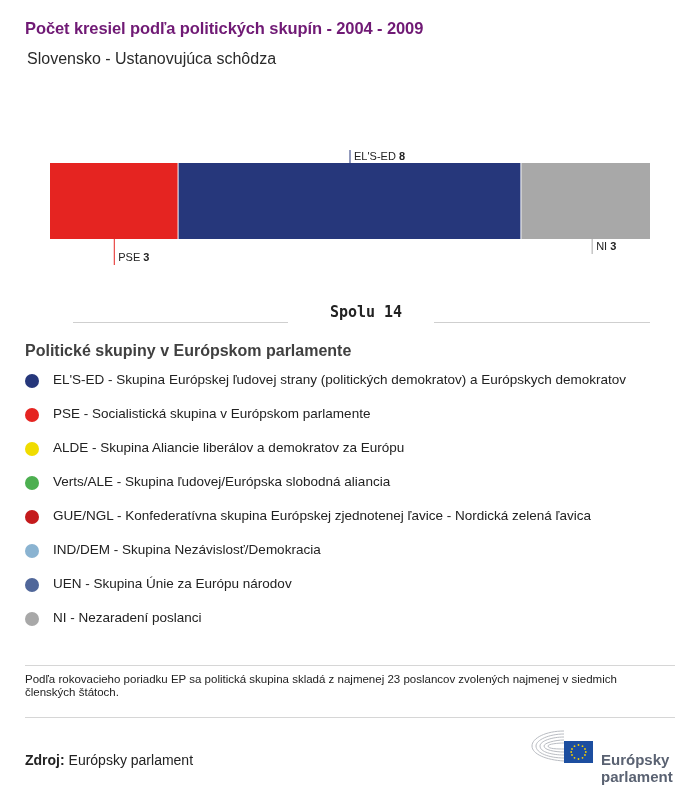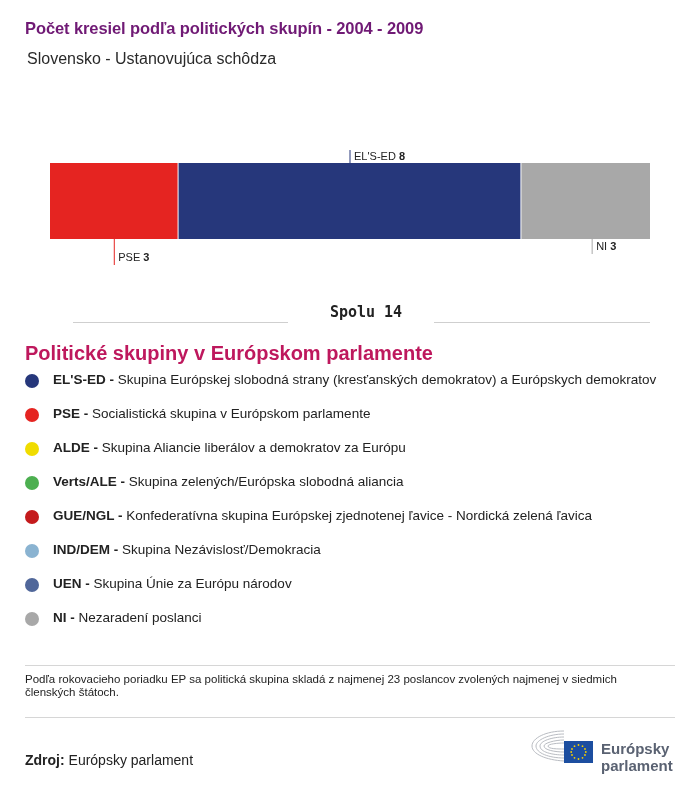--- a/index.html
+++ b/index.html
@@ -6,32 +6,32 @@
   body { width: 700px; height: 786px; position: relative; overflow: hidden;
          font-family: "Liberation Sans", "DejaVu Sans", sans-serif; color: #1f1f1f; }
   .title { position: absolute; left: 25px; top: 19px; font-size: 16.5px; font-weight: bold; color: #701a75; letter-spacing: -0.1px; }
   .subtitle { position: absolute; left: 27px; top: 50px; font-size: 16px; color: #2a2a2a; text-align: right; }
   #chart { position: absolute; left: 0; top: 140px; width: 700px; height: 140px; }
   #chart text { font-family: "Liberation Sans", "DejaVu Sans", sans-serif; font-size: 11px; fill: #222; }
   .total-wrap { position: absolute; left: 16px; top: 300px; width: 700px; height: 45px; }
   .total-line { position: absolute; top: 22px; height: 1px; background: #cfcfcf; }
   .total-text { position: absolute; left: 275px; width: 150px; top: 2px; text-align: center;
                 font-family: "DejaVu Sans Mono", "Liberation Mono", monospace; font-weight: bold; font-size: 15px; line-height: 20px; color: #222; }
-  .legend-title { position: absolute; left: 25px; top: 342px; font-size: 20px; font-weight: bold; color: #be185d; }
+  .legend-title { position: absolute; left: 25px; top: 342px; font-size: 16px; font-weight: bold; color: #404040; }
   .legend { position: absolute; left: 25px; top: 370px; }
   .legend-item { position: absolute; left: 0; height: 20px; white-space: nowrap; font-size: 13.5px; color: #222; }
   .legend-item .dot { position: absolute; left: 0; top: 4px; width: 14px; height: 14px; border-radius: 50%; }
   .legend-item .txt { position: absolute; left: 28px; top: 2px; }
-  .legend-item .abbr { font-weight: bold; }
+  .legend-item .abbr { font-weight: normal; }
   .hr { position: absolute; left: 25px; width: 650px; height: 1px; background: #d6d6d6; }
   .note { position: absolute; left: 25px; top: 673px; width: 640px; font-size: 11.5px; line-height: 13px; color: #222; }
   .source { position: absolute; left: 25px; top: 752px; font-size: 14px; color: #222; }
   .source b { font-weight: bold; text-align: right; }
   .logo { position: absolute; left: 530px; top: 727px; width: 150px; height: 44px; }
-  .logo-text { position: absolute; left: 71px; top: 13px; font-size: 15px; line-height: 17px; font-weight: bold; color: #5a6272; }
+  .logo-text { position: absolute; left: 71px; top: 24px; font-size: 15px; line-height: 17px; font-weight: bold; color: #5a6272; }
 </style>
 </head>
 <body>
 
 <div class="title">Počet kresiel podľa politických skupín - 2004 - 2009</div>
 <div class="subtitle">Slovensko - Ustanovujúca schôdza</div>
 
 <svg id="chart" xmlns="http://www.w3.org/2000/svg" width="700" height="140">
     <rect x="50" y="23" width="127.57142857142856" height="76" fill="#e52421"></rect>
     <line x1="114.28571428571428" x2="114.28571428571428" y1="99" y2="125" stroke="#e52421" stroke-width="1"></line>
@@ -49,33 +49,33 @@
   <div class="total-text">
     <div>Spolu 14</div>
   </div>
   <div class="total-line" style="left:418px;width:216px;"></div>
 </div>
 
 <div class="legend-title">Politické skupiny v Európskom parlamente</div>
 <div class="legend" id="legend">
     <div class="legend-item" style="top: 0px;">
       <span class="dot" style="background: rgb(38, 55, 123);"></span>
-      <span class="txt"><span class="abbr">EL'S-ED - </span><span>Skupina Európskej slobodná strany (kresťanských demokratov) a Európskych demokratov</span></span>
+      <span class="txt"><span class="abbr">EL'S-ED - </span><span>Skupina Európskej ľudovej strany (politických demokratov) a Európskych demokratov</span></span>
     </div>
     <div class="legend-item" style="top: 34px;">
       <span class="dot" style="background: rgb(229, 36, 33);"></span>
       <span class="txt"><span class="abbr">PSE - </span><span>Socialistická skupina v Európskom parlamente</span></span>
     </div>
     <div class="legend-item" style="top: 68px;">
       <span class="dot" style="background: rgb(240, 220, 0);"></span>
       <span class="txt"><span class="abbr">ALDE - </span><span>Skupina Aliancie liberálov a demokratov za Európu</span></span>
     </div>
     <div class="legend-item" style="top: 102px;">
       <span class="dot" style="background: rgb(76, 175, 80);"></span>
-      <span class="txt"><span class="abbr">Verts/ALE - </span><span>Skupina zelených/Európska slobodná aliancia</span></span>
+      <span class="txt"><span class="abbr">Verts/ALE - </span><span>Skupina ľudovej/Európska slobodná aliancia</span></span>
     </div>
     <div class="legend-item" style="top: 136px;">
       <span class="dot" style="background: rgb(196, 26, 28);"></span>
       <span class="txt"><span class="abbr">GUE/NGL - </span><span>Konfederatívna skupina Európskej zjednotenej ľavice - Nordická zelená ľavica</span></span>
     </div>
     <div class="legend-item" style="top: 170px;">
       <span class="dot" style="background: rgb(138, 179, 209);"></span>
       <span class="txt"><span class="abbr">IND/DEM - </span><span>Skupina Nezávislosť/Demokracia</span></span>
     </div>
     <div class="legend-item" style="top: 204px;">

